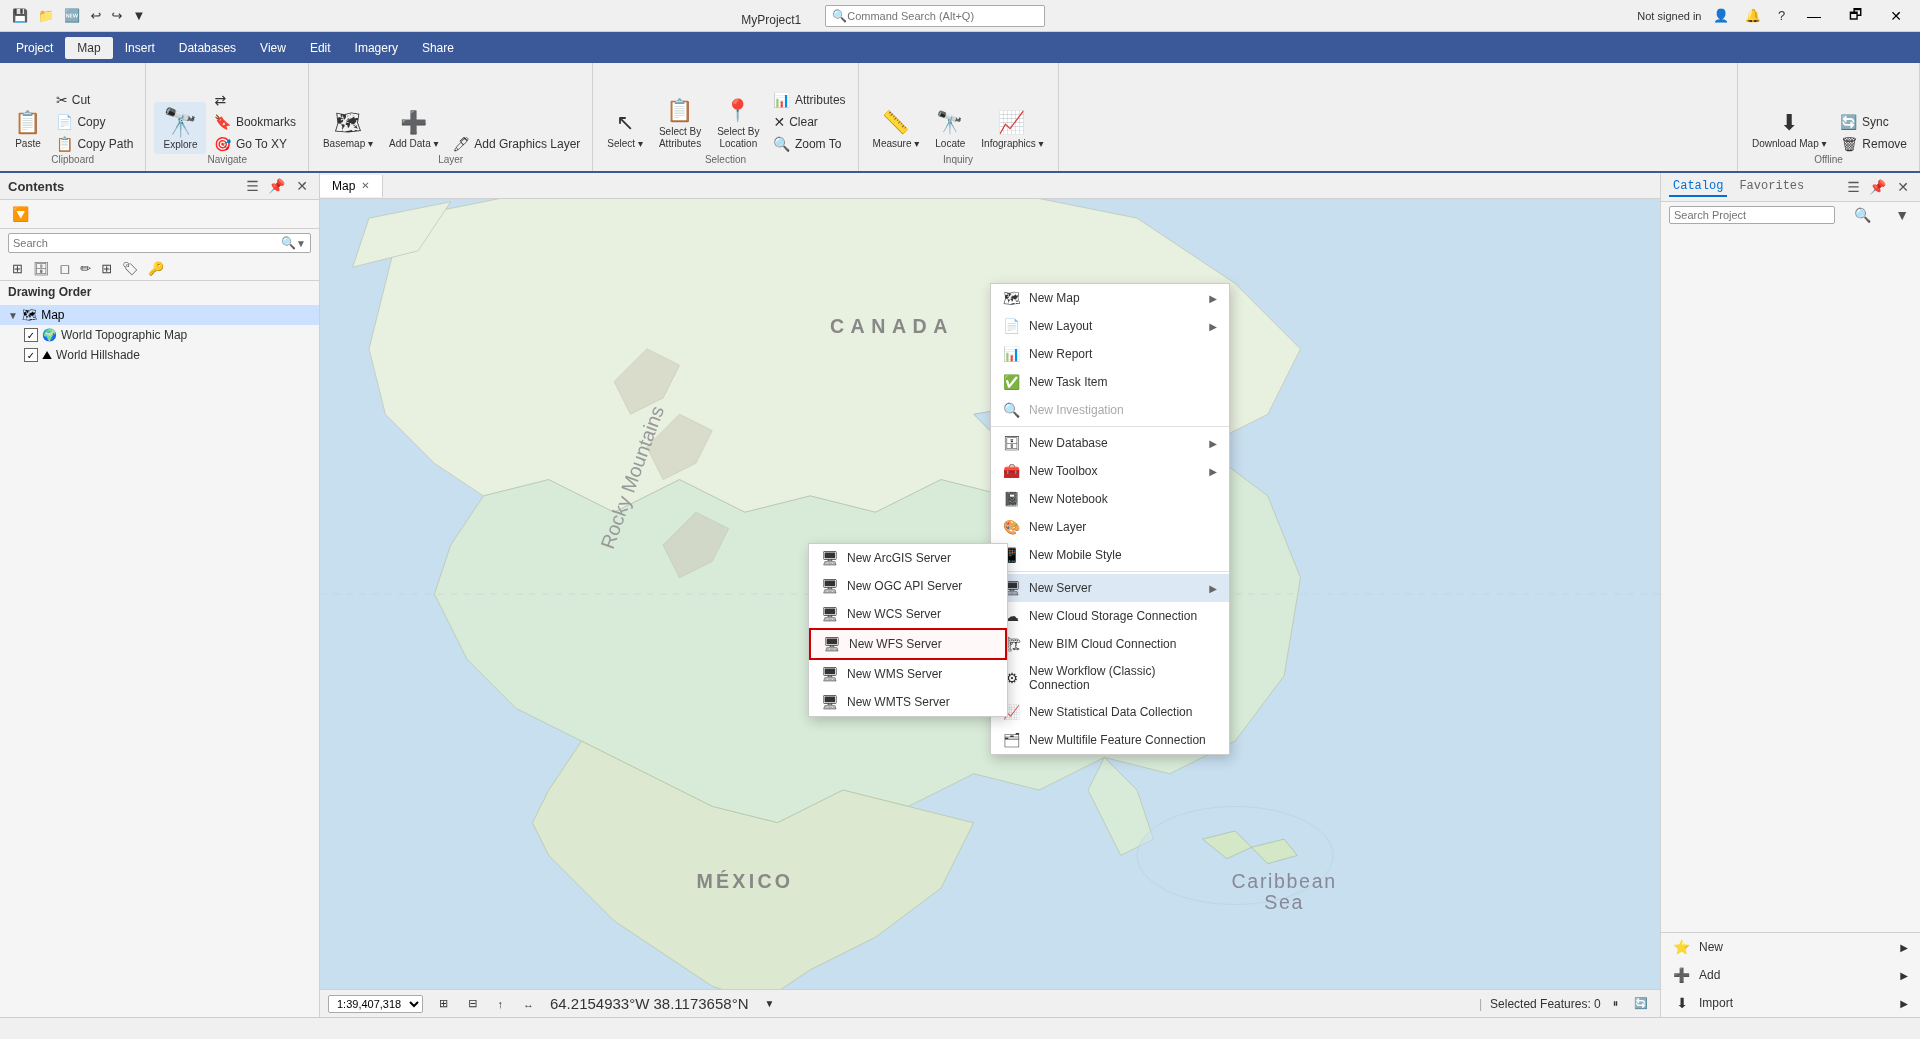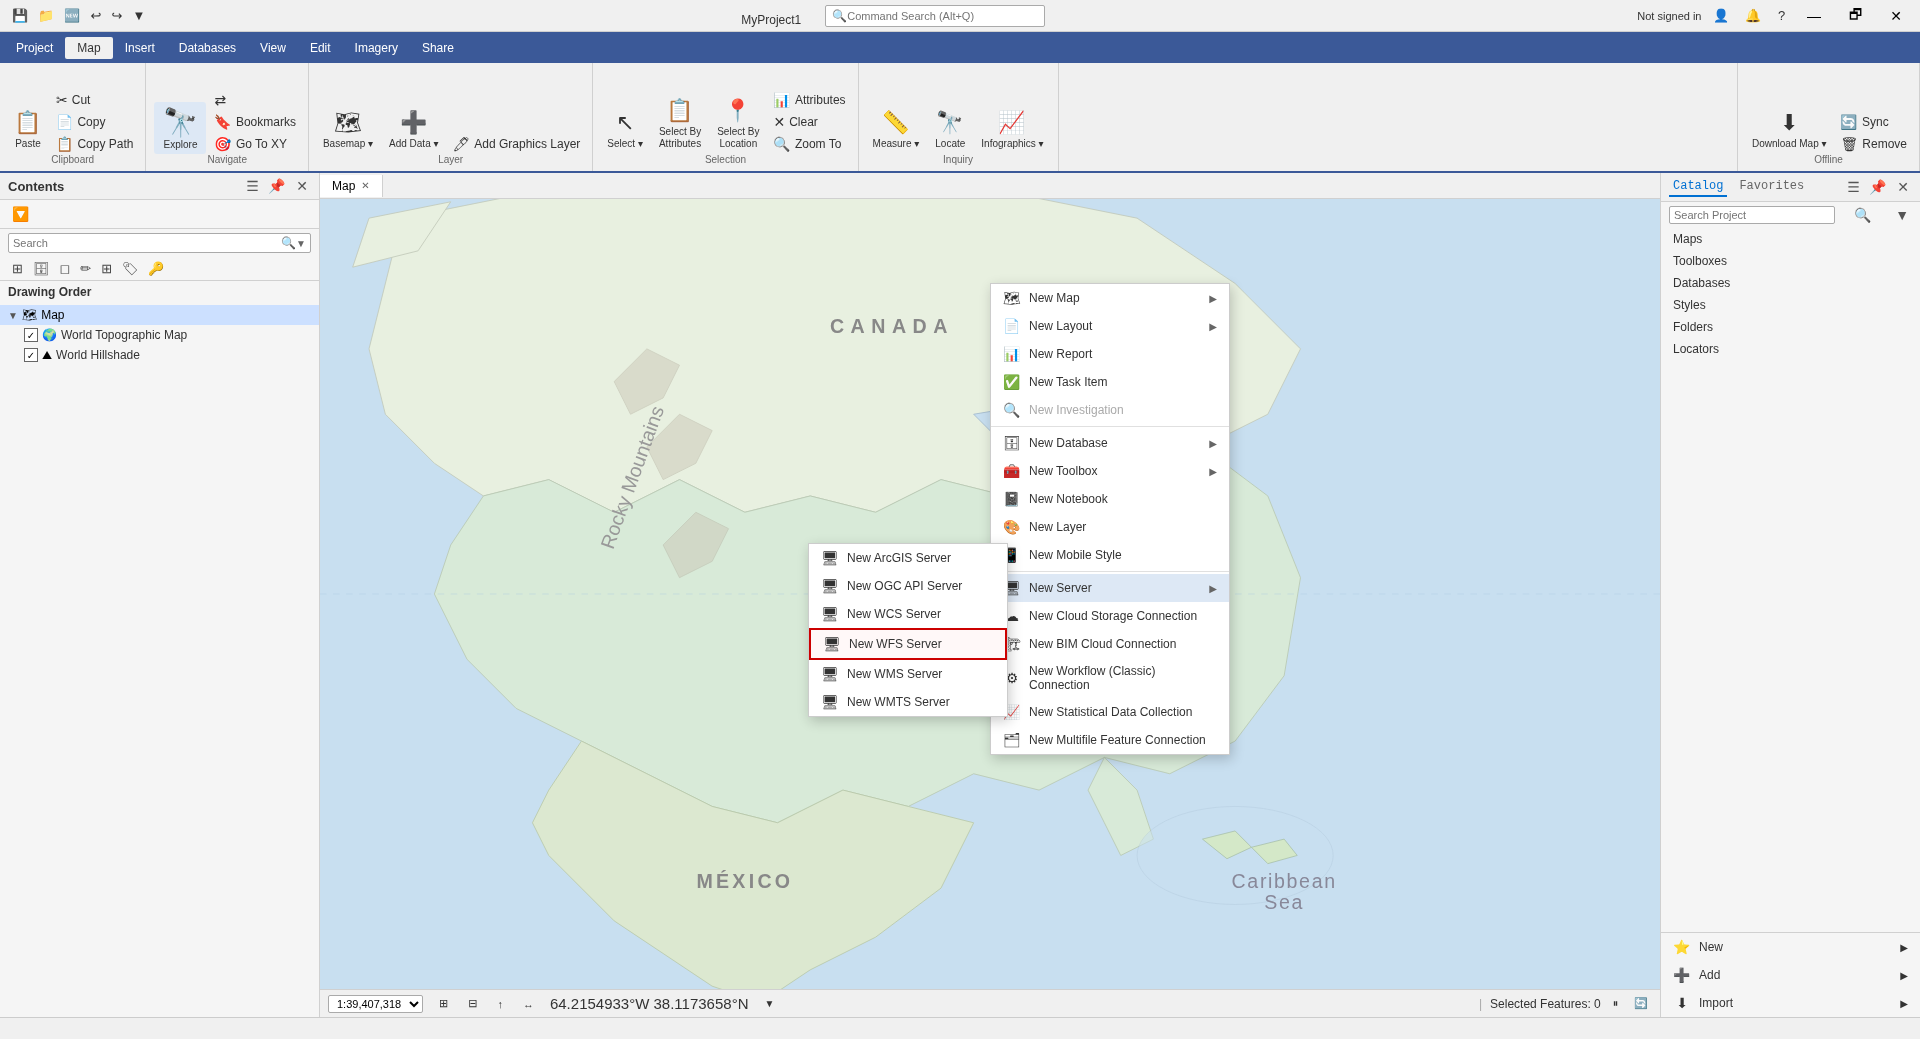--- a/index.html
+++ b/index.html
@@ -716,28 +716,20 @@
         <button class="panel-action-btn">✕</button>
       </div>
     </div>
 
     <div class="catalog-search">
       <input placeholder="Search Project" style="">
       <button class="panel-action-btn">🔍</button>
       <button class="panel-action-btn">▼</button>
     </div>
 
-    <div>
-      <div class="catalog-item">Maps</div>
-      <div class="catalog-item">Toolboxes</div>
-      <div class="catalog-item">Databases</div>
-      <div class="catalog-item">Styles</div>
-      <div class="catalog-item">Folders</div>
-      <div class="catalog-item">Locators</div>
-    </div>
 
     <div style="margin-top:auto; border-top:1px solid #d0d0d0;">
       <div class="action-item">
         <span class="action-icon">⭐</span>
         <span>New</span>
         <span class="action-arrow">▶</span>
       </div>
       <div class="action-item">
         <span class="action-icon">➕</span>
         <span>Add</span>

